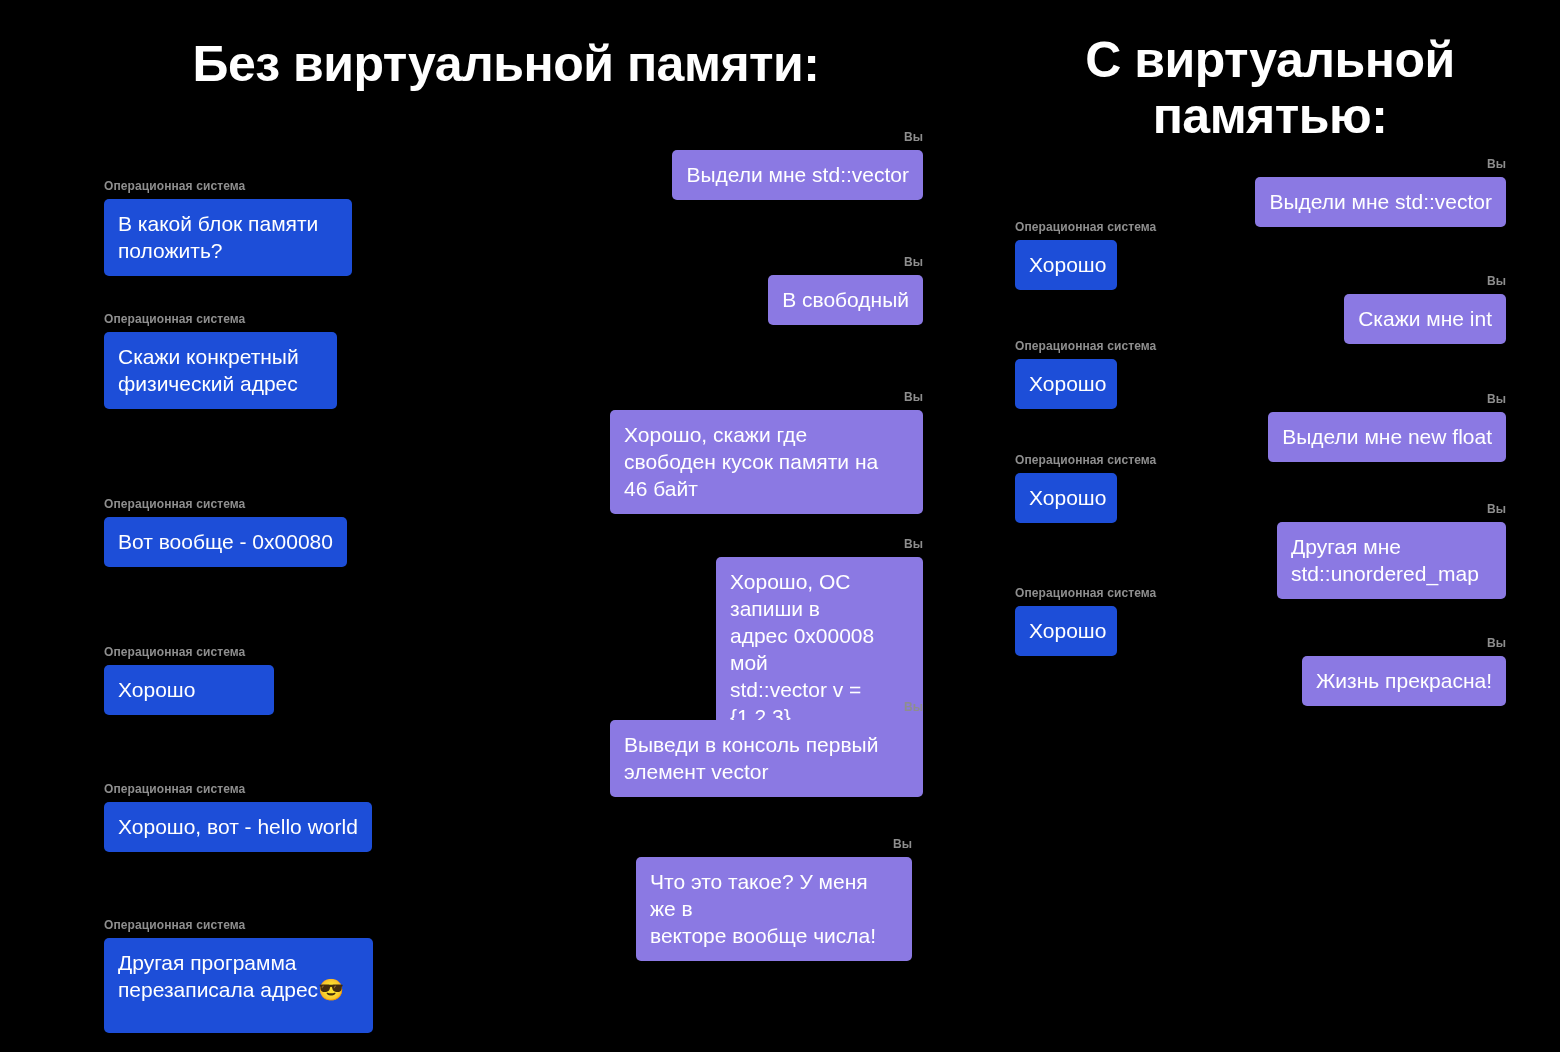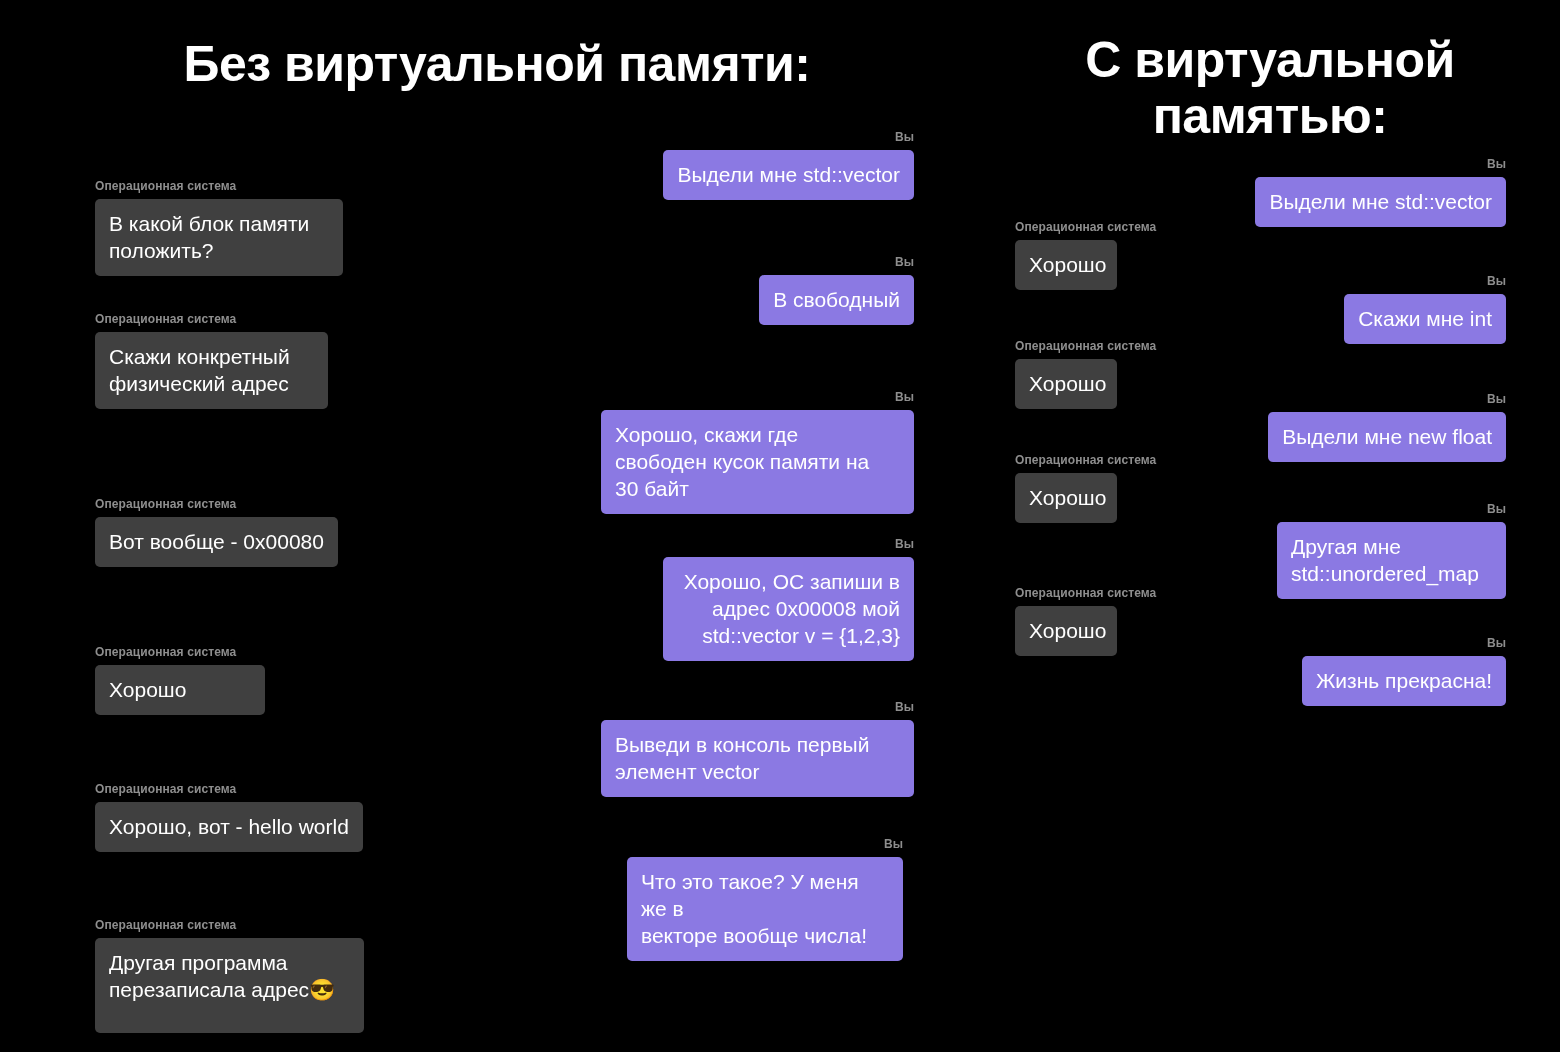--- a/index.html
+++ b/index.html
@@ -10,21 +10,21 @@
     overflow: hidden;
   }
   body {
     font-family: "Liberation Sans", sans-serif;
     position: relative;
     color: #ffffff;
     -webkit-font-smoothing: antialiased;
   }
 
   .panel { position: absolute; top: 0; height: 1052px; }
-  #panel-left  { left: 7px;    width: 980px; }
+  #panel-left  { left: 16px;    width: 980px; }
   #panel-right { left: 980px; width: 580px; }
 
   .panel-title {
     position: absolute;
     font-size: 50px;
     font-weight: bold;
     color: #ffffff;
     letter-spacing: -0.5px;
     line-height: 1.12;
     text-align: center;
@@ -50,21 +50,21 @@
     display: inline-block;
     border-radius: 5px;
     padding: 11px 14px 12px 14px;
     font-size: 21px;
     line-height: 1.29;
     color: #ffffff;
     white-space: pre-line;
     vertical-align: top;
     text-align: left;
   }
-  .msg.in  .bubble { background: #404040; }
+  .msg.in  .bubble { background: #1d4ed8; }
   .msg.out .bubble { background: #8b79e3; }
 
   .msg.out { text-align: right; }
 
   
   .bubble.pad-b { padding-bottom: 30px; }
 </style>
 </head>
 <body>
 
@@ -91,31 +91,31 @@
 
   <div class="msg out" style="left:620px; top:256px; width:287px;">
     <div class="msg-label">Вы</div>
     <div class="bubble">В свободный</div>
   </div>
 
   <div class="msg out" style="left:594px; top:391px; width:313px;">
     <div class="msg-label">Вы</div>
     <div class="bubble" style="width:313px;">Хорошо, скажи где
 свободен кусок памяти на
-30 байт</div>
+46 байт</div>
   </div>
 
   <div class="msg in" style="left:88px; top:498px; width:249px;">
     <div class="msg-label">Операционная система</div>
     <div class="bubble">Вот вообще - 0x00080</div>
   </div>
 
   <div class="msg out" style="left:656px; top:538px; width:251px;">
     <div class="msg-label">Вы</div>
-    <div class="bubble" style="width:251px;text-align:right;">Хорошо, ОС запиши в
+    <div class="bubble" style="width:207px;">Хорошо, ОС запиши в
 адрес 0x00008 мой
 std::vector v = {1,2,3}</div>
   </div>
 
   <div class="msg in" style="left:88px; top:646px; width:170px;">
     <div class="msg-label">Операционная система</div>
     <div class="bubble" style="width:170px;">Хорошо</div>
   </div>
 
   <div class="msg out" style="left:594px; top:701px; width:313px;">

